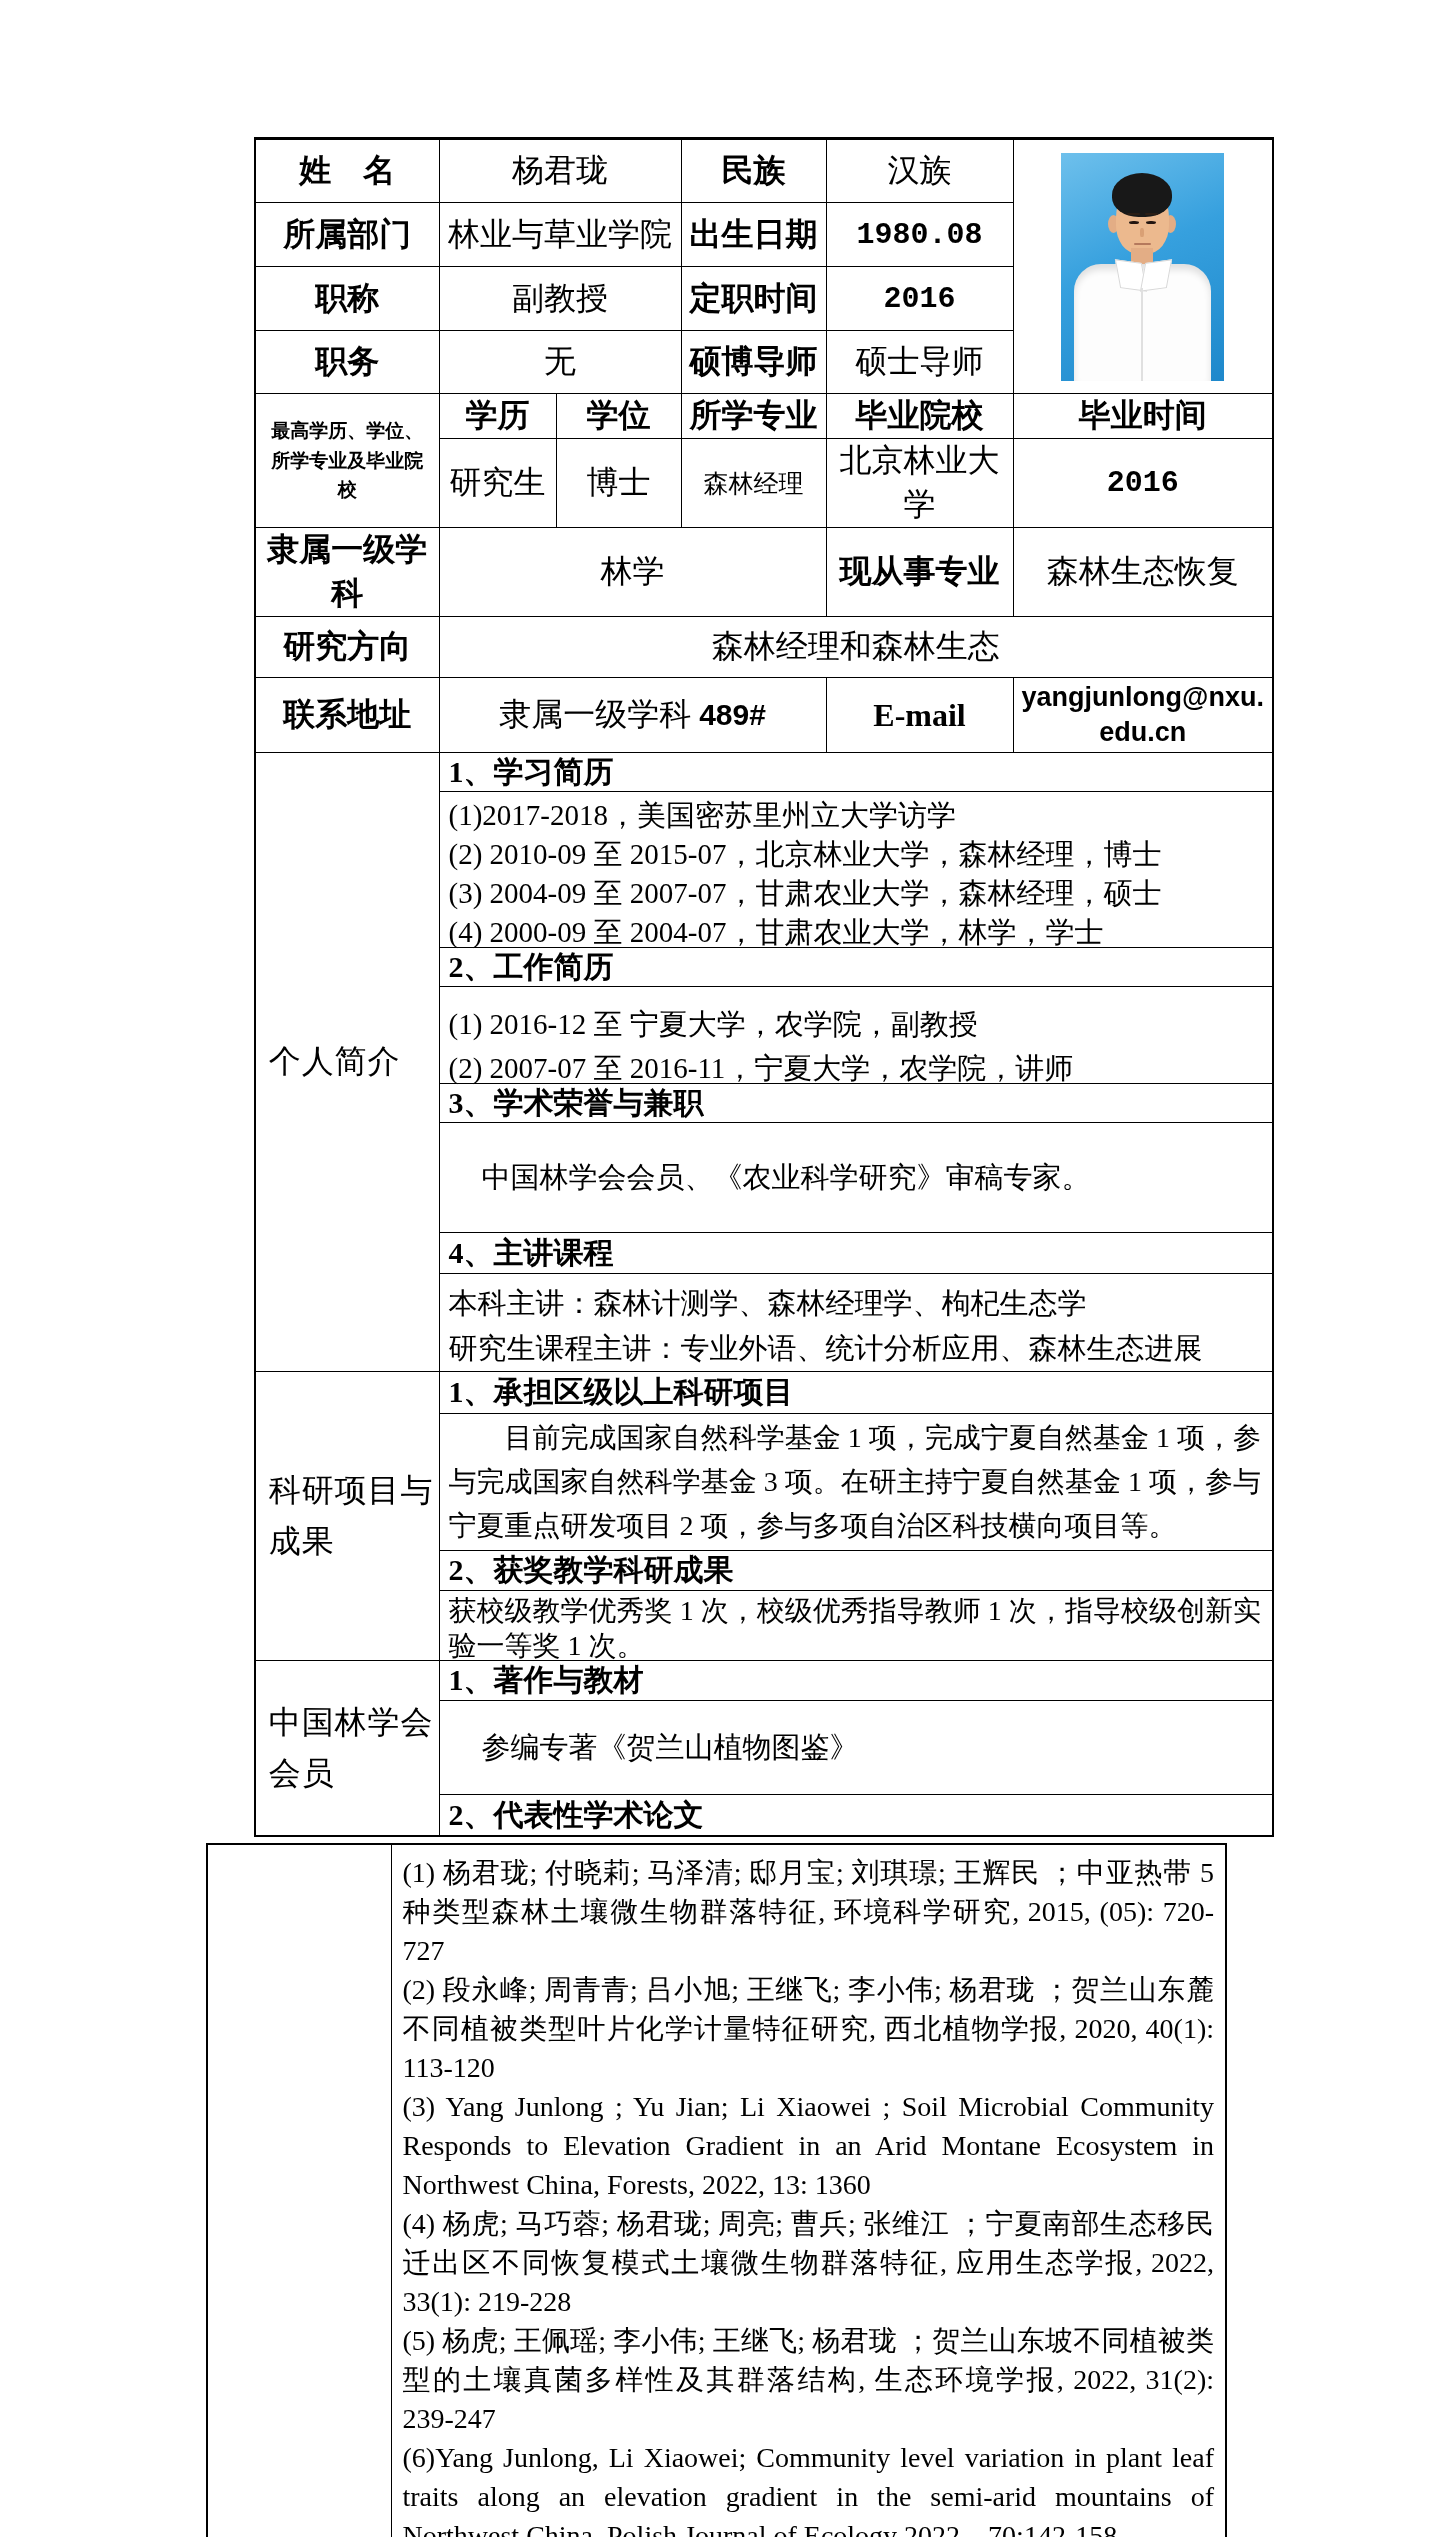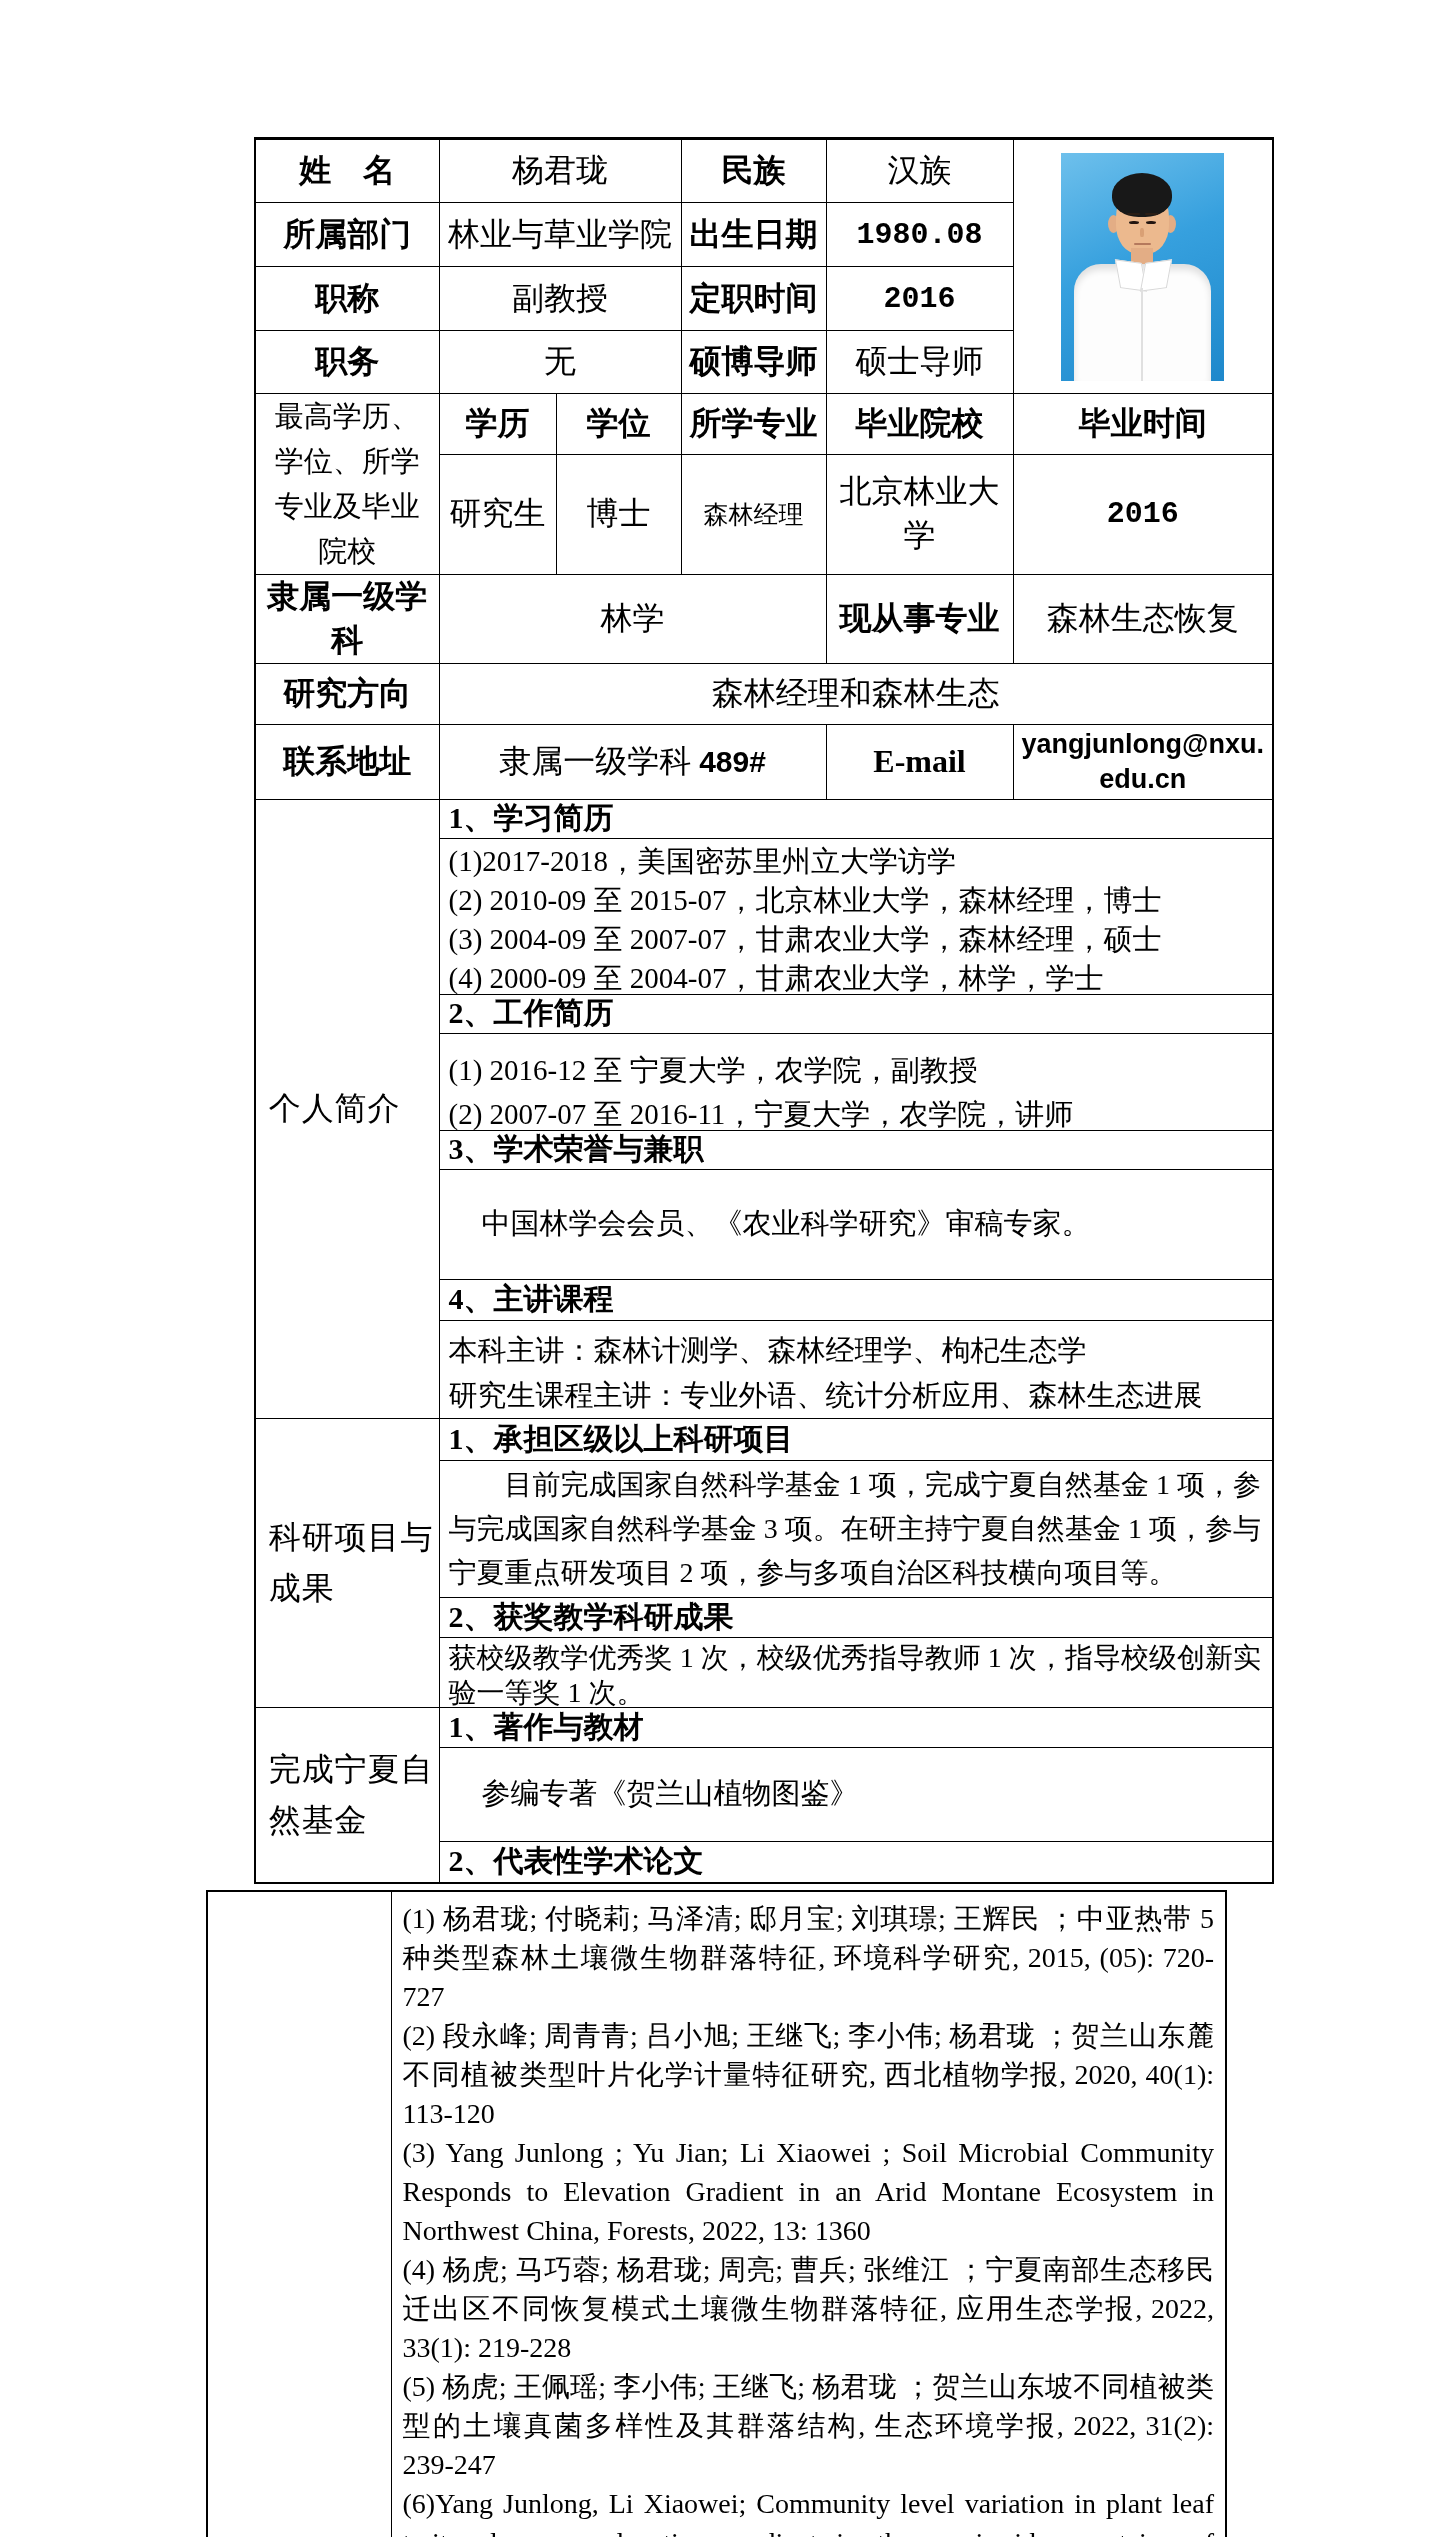--- a/index.html
+++ b/index.html
@@ -7,21 +7,21 @@
         font-family:"Liberation Serif","DejaVu Serif",serif;color:#000;}
   .tblwrap{position:absolute;left:206px;top:137px;width:1018px;}
   table{border-collapse:collapse;table-layout:fixed;width:1018px;}
   td,th{border:1.8px solid #000;padding:0;vertical-align:middle;font-weight:normal;
         font-size:32px;text-align:center;overflow:hidden;}
   table.t1{border:2.7px solid #000;border-top-width:3.7px;margin-left:48px;}
   table.t2{border:2.7px solid #000;border-bottom-width:6.4px;margin-top:6.4px;}
   .lbl{font-weight:bold;}
   .num{font-family:Liberation Mono, monospace;font-weight:bold;font-size:30px;}
   .small{font-size:25px;}
-  .edu-group{font-size:29px;line-height:1.55;font-weight:normal;padding:0 10px;}
+  .edu-group{font-size:19px;line-height:1.55;font-weight:bold;padding:0 10px;}
   .leftlbl{font-weight:normal;text-align:left;padding-left:12.8px;font-size:32px;line-height:1.6;letter-spacing:0.9px;vertical-align:middle;}
   .contentcell{vertical-align:top;text-align:left;}
   .sec-h{font-weight:bold;font-size:30px;border-bottom:1.8px solid #000;display:flex;align-items:center;padding-left:9px;box-sizing:border-box;}
   .sec-c{border-bottom:1.8px solid #000;box-sizing:border-box;}
   .sec-c.last,.sec-h.last{border-bottom:none;}
   .lines{padding:3.7px 7.3px 0 9px;font-size:29px;}
   .lines div{line-height:39px;}
   .worklines{padding-top:14.6px;}
   .worklines div{line-height:44px;}
   .tallpad{display:flex;align-items:center;padding-left:42px;font-size:29px;box-sizing:border-box;}
@@ -181,21 +181,21 @@
         <th class="leftlbl">科研项目与成果</th>
         <td colspan="5" class="contentcell">
           <div class="sec-h" style="height:42px">1、承担区级以上科研项目</div>
           <div class="sec-c para indent" style="height:137px">目前完成国家自然科学基金 1 项，完成宁夏自然基金 1 项，参与完成国家自然科学基金 3 项。在研主持宁夏自然基金 1 项，参与宁夏重点研发项目 2 项，参与多项自治区科技横向项目等。</div>
           <div class="sec-h" style="height:40px">2、获奖教学科研成果</div>
           <div class="sec-c last para para2" style="height:69px">获校级教学优秀奖 1 次，校级优秀指导教师 1 次，指导校级创新实验一等奖 1 次。</div>
         </td>
       </tr>
 
       <tr>
-        <th class="leftlbl">完成宁夏自然基金</th>
+        <th class="leftlbl">中国林学会会员</th>
         <td colspan="5" class="contentcell">
           <div class="sec-h" style="height:40px">1、著作与教材</div>
           <div class="sec-c tallpad" style="height:94px">参编专著《贺兰山植物图鉴》</div>
           <div class="sec-h last" style="height:40px">2、代表性学术论文</div>
         </td>
       </tr>
     </tbody>
       </table>
 
     <table class="t2">

